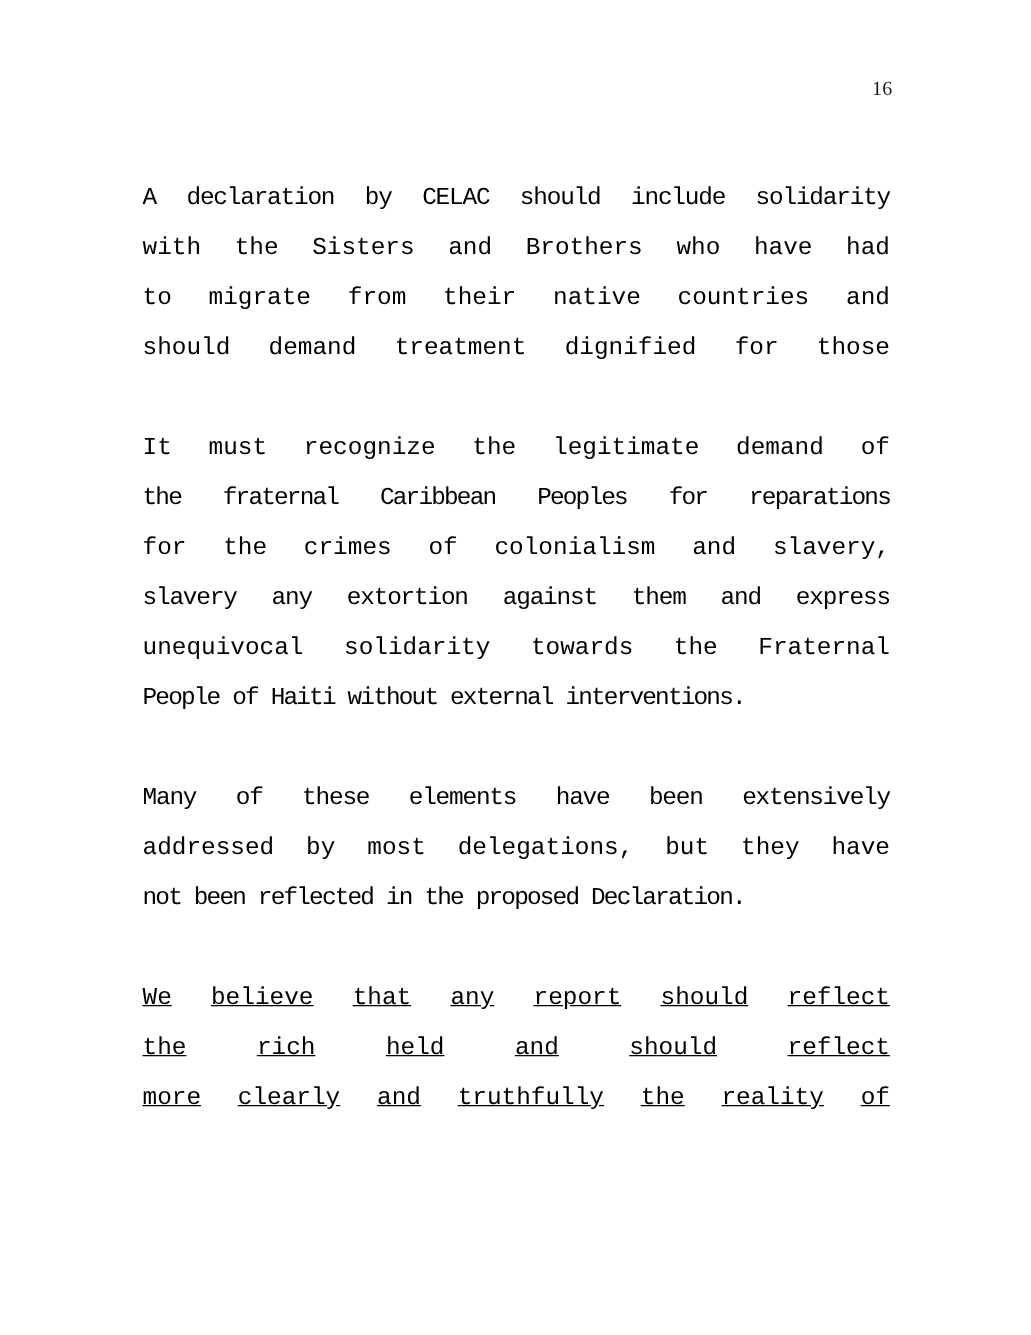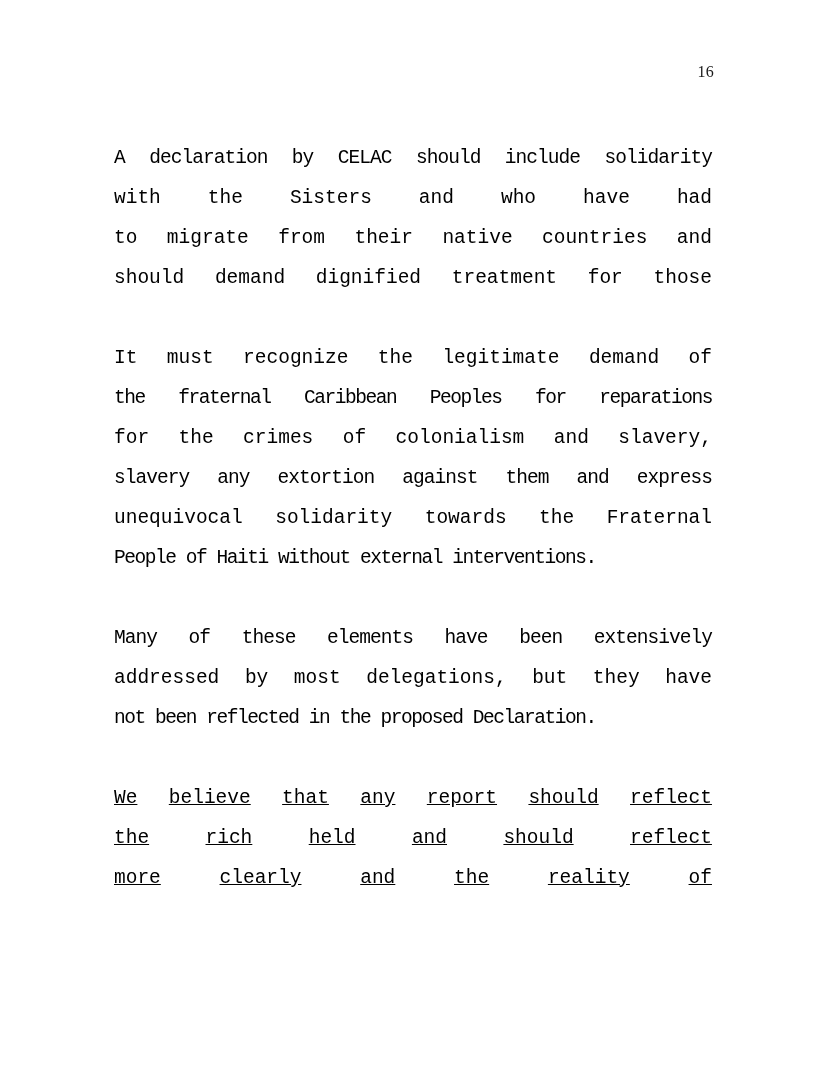--- a/index.html
+++ b/index.html
@@ -96,38 +96,39 @@
           <span class="w">CELAC</span>
           <span class="w">should</span>
           <span class="w">include</span>
           <span class="w">solidarity</span>
         </span>
         <span class="ln just">
           <span class="w">with</span>
           <span class="w">the</span>
           <span class="w">Sisters</span>
           <span class="w">and</span>
+          <span class="w">Brothers</span>
           <span class="w">who</span>
           <span class="w">have</span>
           <span class="w">had</span>
         </span>
         <span class="ln just">
           <span class="w">to</span>
           <span class="w">migrate</span>
           <span class="w">from</span>
           <span class="w">their</span>
           <span class="w">native</span>
           <span class="w">countries</span>
           <span class="w">and</span>
         </span>
         <span class="ln just">
           <span class="w">should</span>
           <span class="w">demand</span>
+          <span class="w">treatment</span>
           <span class="w">dignified</span>
-          <span class="w">treatment</span>
           <span class="w">for</span>
           <span class="w">those</span>
         </span>
       </p>
       <p class="para">
         <span class="ln just">
           <span class="w">It</span>
           <span class="w">must</span>
           <span class="w">recognize</span>
           <span class="w">the</span>
@@ -206,20 +207,21 @@
           <span class="w">rich</span>
           <span class="w">held</span>
           <span class="w">and</span>
           <span class="w">should</span>
           <span class="w">reflect</span>
         </span>
         <span class="ln just">
           <span class="w">more</span>
           <span class="w">clearly</span>
           <span class="w">and</span>
+          <span class="w">truthfully</span>
           <span class="w">the</span>
           <span class="w">reality</span>
           <span class="w">of</span>
         </span>
       </p>
     </div>
 
 </div>
 
 </body></html>

